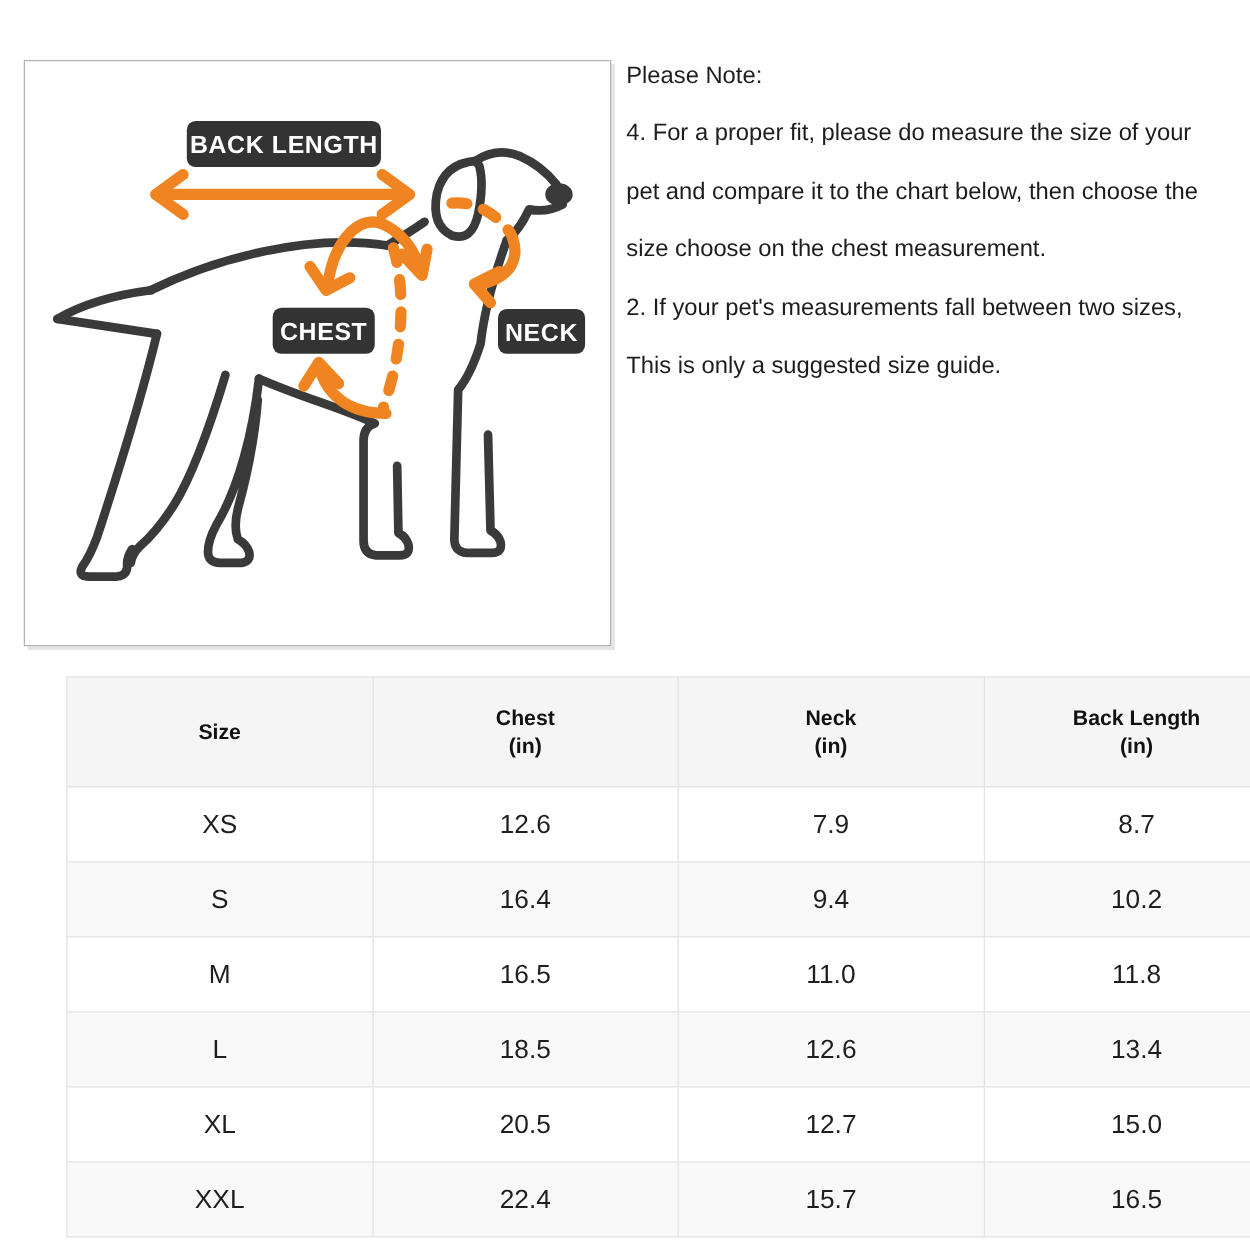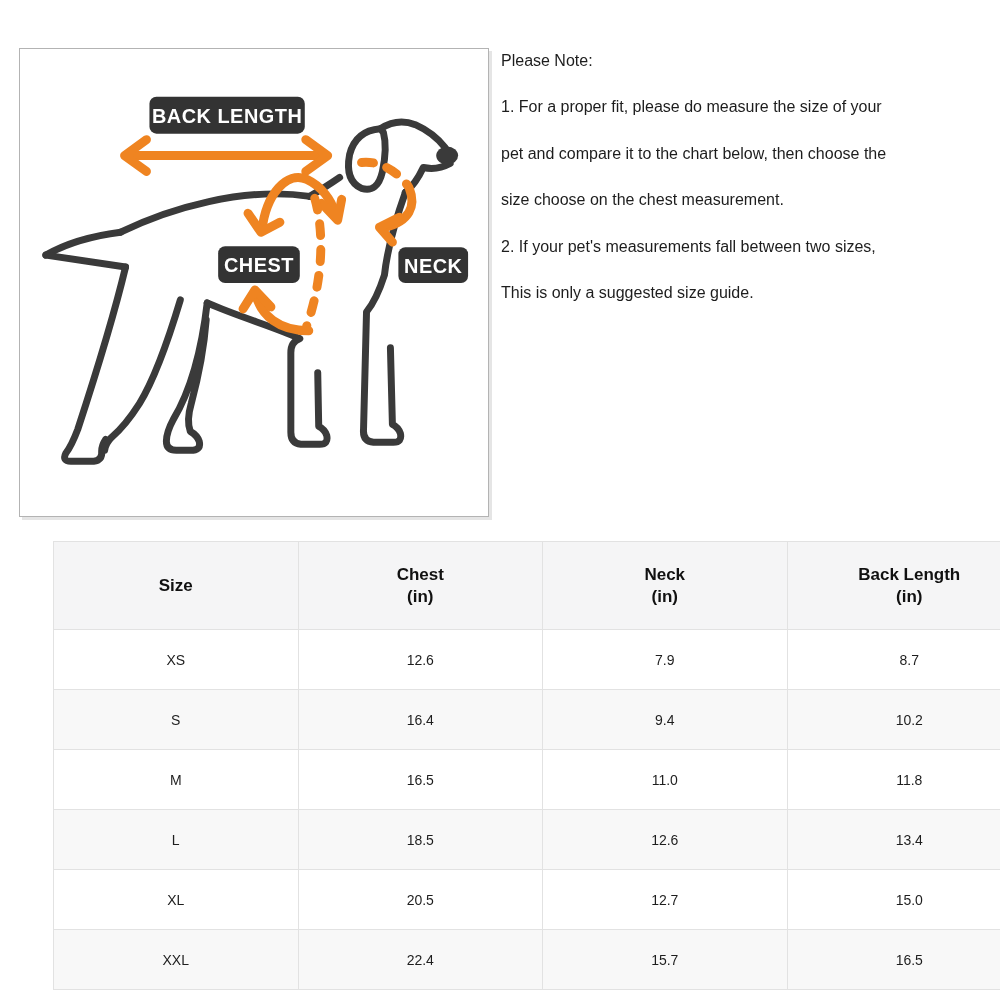--- a/index.html
+++ b/index.html
@@ -10,33 +10,33 @@
   
   .diagram-box { position:absolute; left:19px; top:48px; width:470px; height:469px;
                  background:#fff; border:1px solid #b3b3b3;
                  box-shadow:3px 3px 0 rgba(0,0,0,0.10); }
   .diagram-box svg { display:block; width:100%; height:100%; }
   .measure-label-text { font-family:"Liberation Sans", sans-serif; font-weight:bold;
                         font-size:20px; fill:#ffffff; letter-spacing:0.5px; }
 
   
   .notes { position:absolute; left:501px; top:38px; width:499px; color:#1d1d1d;
-           font-size:16px; }
+           font-size:19px; }
   .notes .line { line-height:46.4px; white-space:nowrap; }
 
   
   table.size-table { position:absolute; left:12px; top:541px; width:979px;
                      border-collapse:collapse; table-layout:fixed;margin-left:41px; }
   .size-table th, .size-table td { border:1px solid #e2e2e2; text-align:center;
                                    vertical-align:middle; }
   .size-table thead tr { height:88px; background:#f5f5f6; }
   .size-table th { font-weight:bold; font-size:17px; color:#111; line-height:1.25; }
   .size-table tbody tr { height:60px; background:#ffffff; }
   .size-table tbody tr.striped { background:#f8f8f8; }
-  .size-table td { font-size:14px; color:#1e1e1e; font-weight:normal; }
+  .size-table td { font-size:21px; color:#1e1e1e; font-weight:normal; }
 </style>
 </head>
 <body>
 
 <div class="stage">
 
   <div class="diagram-box">
     <svg viewBox="0 0 470 469">
 
       <g stroke="#3a3a3a" stroke-width="7" fill="none" stroke-linecap="round" stroke-linejoin="round">
@@ -99,21 +99,21 @@
         <text x="240" y="224" text-anchor="middle" class="measure-label-text">CHEST</text>
 
         <rect x="380" y="199" width="70" height="36" rx="7" fill="#333333"></rect>
         <text x="415" y="225" text-anchor="middle" class="measure-label-text">NECK</text>
       </g>
     </svg>
   </div>
 
   <div class="notes">
     <div class="line">Please Note:</div>
-    <div class="line">1. For a proper fit, please do measure the size of your</div>
+    <div class="line">4. For a proper fit, please do measure the size of your</div>
     <div class="line">pet and compare it to the chart below, then choose the</div>
     <div class="line">size choose on the chest measurement.</div>
     <div class="line">2. If your pet's measurements fall between two sizes,</div>
     <div class="line">This is only a suggested size guide.</div>
   </div>
 
   <table class="size-table">
     <thead>
       <tr>
         <th>

